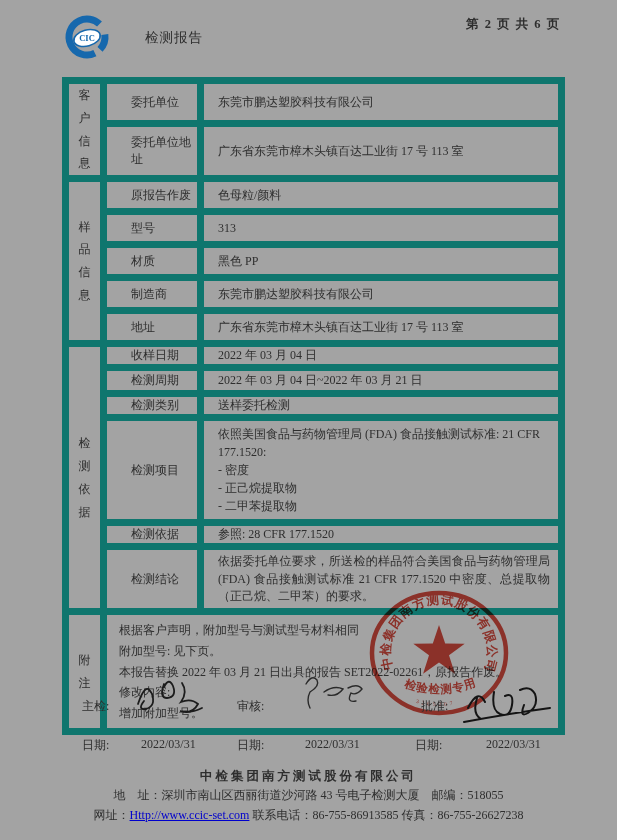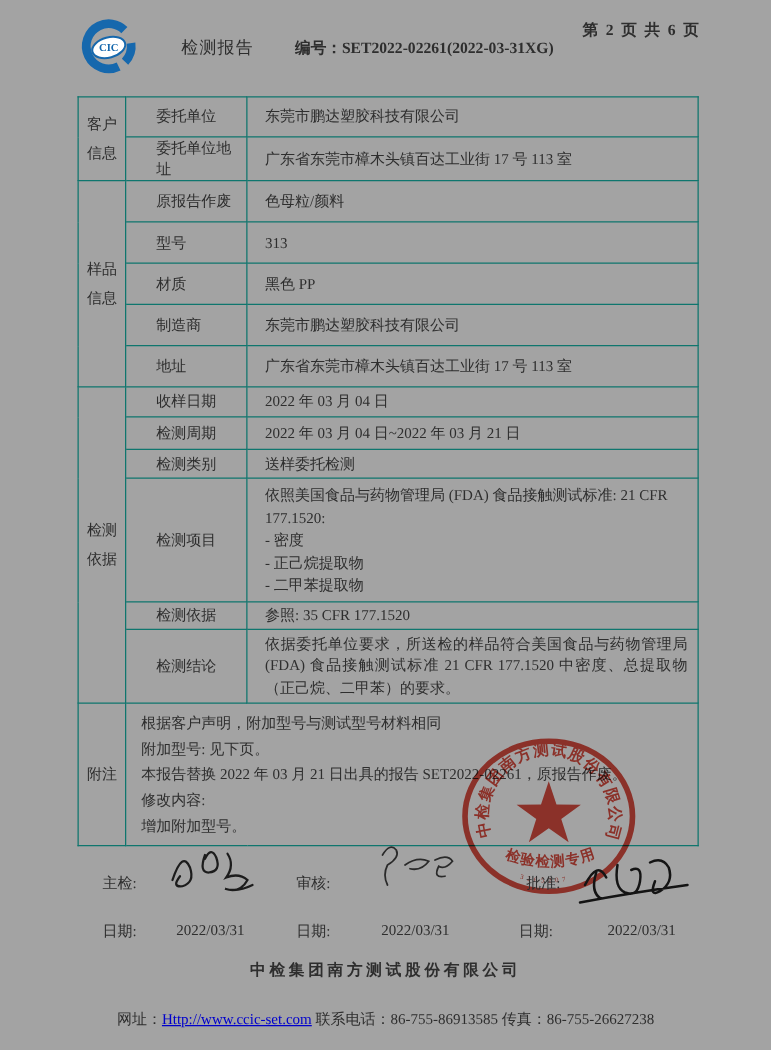--- a/index.html
+++ b/index.html
@@ -7,21 +7,21 @@
     position:relative;width:617px;height:840px;margin:0 auto;background:#a3a3a3;
     font-family:"Liberation Serif","DejaVu Serif",serif;color:#2e2e2e;overflow:hidden;
   }
   
   .hdr-title{position:absolute;left:145px;top:29px;font-size:13.5px;font-weight:normal;letter-spacing:1px;}
   .hdr-no{position:absolute;left:236px;top:30px;font-size:12.5px;font-weight:bold;}
   .hdr-page{position:absolute;left:466px;top:16px;font-size:12.5px;font-weight:bold;letter-spacing:1.5px;}
   .logo{position:absolute;left:63px;top:13px;}
   
   table.report{position:absolute;left:62px;top:77px;border-collapse:collapse;table-layout:fixed;}
-  table.report td{border:1px solid #0f766e;font-size:12px;vertical-align:middle;overflow:hidden;}
+  table.report td{border:7px solid #0f766e;font-size:12px;vertical-align:middle;overflow:hidden;}
   td.sec{text-align:center;line-height:1.9;padding:0 4px;}
   td.lbl{padding:0 2px 0 24px;}
   td.val{padding:0 6px 0 14px;}
   td.pre{white-space:pre-line;line-height:1.5;padding:4px 6px 4px 14px;vertical-align:middle;}
   td.note-cell{white-space:pre-line;line-height:1.72;padding:5px 8px 5px 12px;vertical-align:top;}
   td.concl{line-height:1.45;padding:3px 8px 3px 14px;text-align:justify;}
   
   .sig-label{position:absolute;font-size:12px;}
   .sig-svg{position:absolute;}
   
@@ -37,21 +37,20 @@
 <body>
 
 <div class="page">
 
   <svg class="logo" width="48" height="48" viewBox="0 0 48 48">
     <circle cx="24" cy="24" r="18" fill="none" stroke="#1668ad" stroke-width="7" stroke-dasharray="78 12 16 7" transform="rotate(64 24 24)"></circle>
     <ellipse cx="24" cy="25" rx="13.5" ry="8" fill="#ffffff" stroke="#1668ad" stroke-width="1.6" transform="rotate(-15 24 25)"></ellipse>
     <text x="24" y="28" text-anchor="middle" font-size="8.5" font-weight="bold" font-family="Liberation Serif, DejaVu Serif, serif" fill="#1668ad">CIC</text>
   </svg>
   <div class="hdr-title">检测报告</div>
-  <div class="hdr-no">编号：SET2022-02261(2022-03-31XG)</div>
   <div class="hdr-page">第 2 页 共 6 页</div>
 
   <table class="report">
     <colgroup>
         <col style="width:38px">
         <col style="width:97px">
         <col style="width:361px">
       </colgroup>
     <tbody>
 
@@ -103,21 +102,21 @@
       <tr style="height:88px">
         <td class="lbl">检测项目</td>
         <td class="pre">依照美国食品与药物管理局 (FDA) 食品接触测试标准: 21 CFR
 177.1520:
 - 密度
 - 正己烷提取物
 - 二甲苯提取物</td>
       </tr>
       <tr style="height:22px">
         <td class="lbl">检测依据</td>
-        <td class="val">参照: 35 CFR 177.1520</td>
+        <td class="val">参照: 28 CFR 177.1520</td>
       </tr>
       <tr style="height:52px">
         <td class="lbl">检测结论</td>
         <td class="concl">依据委托单位要求，所送检的样品符合美国食品与药物管理局 (FDA) 食品接触测试标准 21 CFR 177.1520 中密度、总提取物（正己烷、二甲苯）的要求。</td>
       </tr>
 
       <tr style="height:102px">
         <td class="sec">附注</td>
         <td class="note-cell" colspan="2">根据客户声明，附加型号与测试型号材料相同
 附加型号: 见下页。
@@ -161,19 +160,20 @@
     </text>
     <text font-size="11.5" fill="#d6382b" font-weight="bold" font-family="Liberation Serif, DejaVu Serif, serif" letter-spacing="1">
       <textPath href="#arcBanner" startOffset="2">检验检测专用章</textPath>
     </text>
     <text font-size="5.5" fill="#d6382b" font-family="Liberation Serif, DejaVu Serif, serif" letter-spacing="3">
       <textPath href="#arcCode" startOffset="6">3265207</textPath>
     </text>
   </svg>
 
   <div class="foot company">中检集团南方测试股份有限公司</div>
+  <div class="foot addr">地　址：深圳市南山区西丽街道沙河路 43 号电子检测大厦　邮编：518055</div>
   <div class="foot web">
     <span>网址：</span><a href="#">Http://www.ccic-set.com</a>
     <span>联系电话：86-755-86913585</span>
     <span>传真：86-755-26627238</span>
   </div>
 
 </div>
 
 </body></html>

